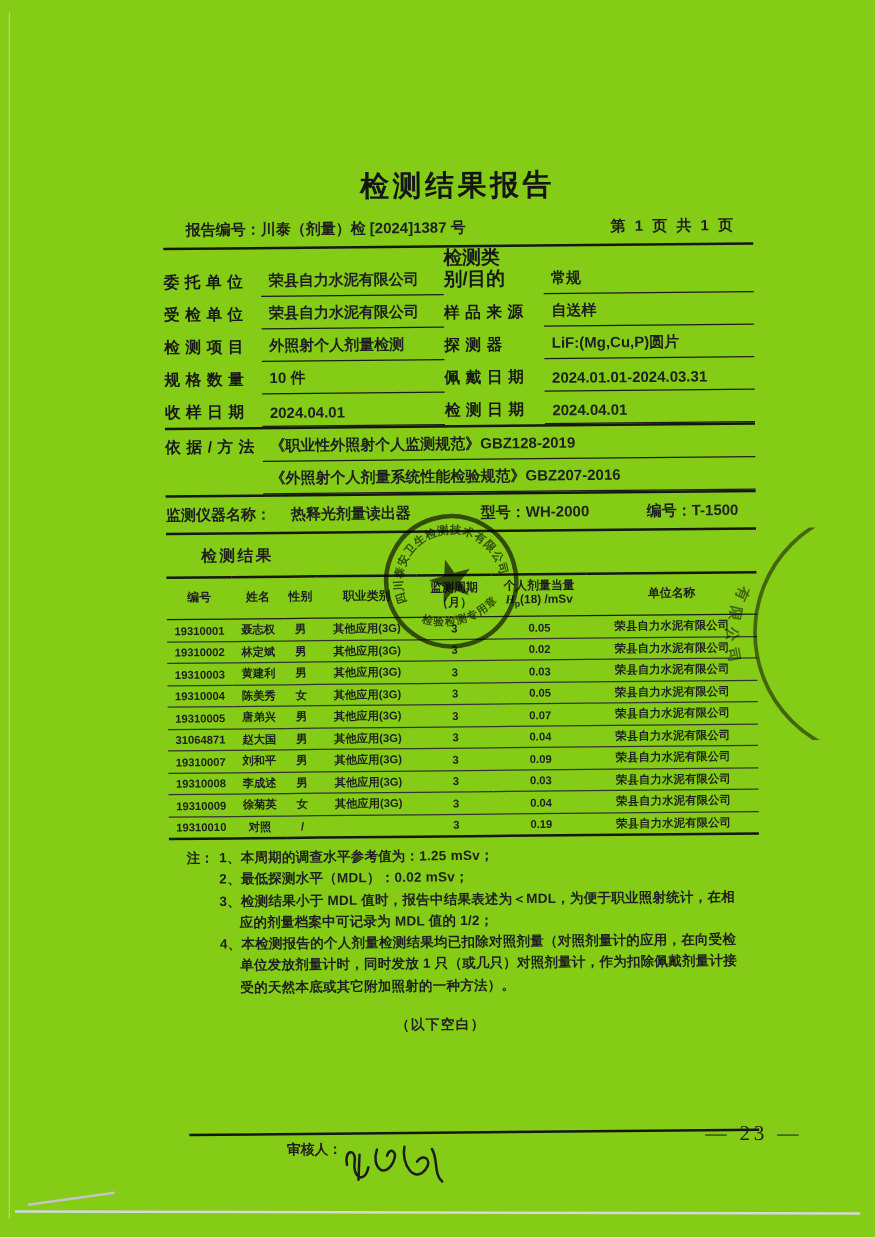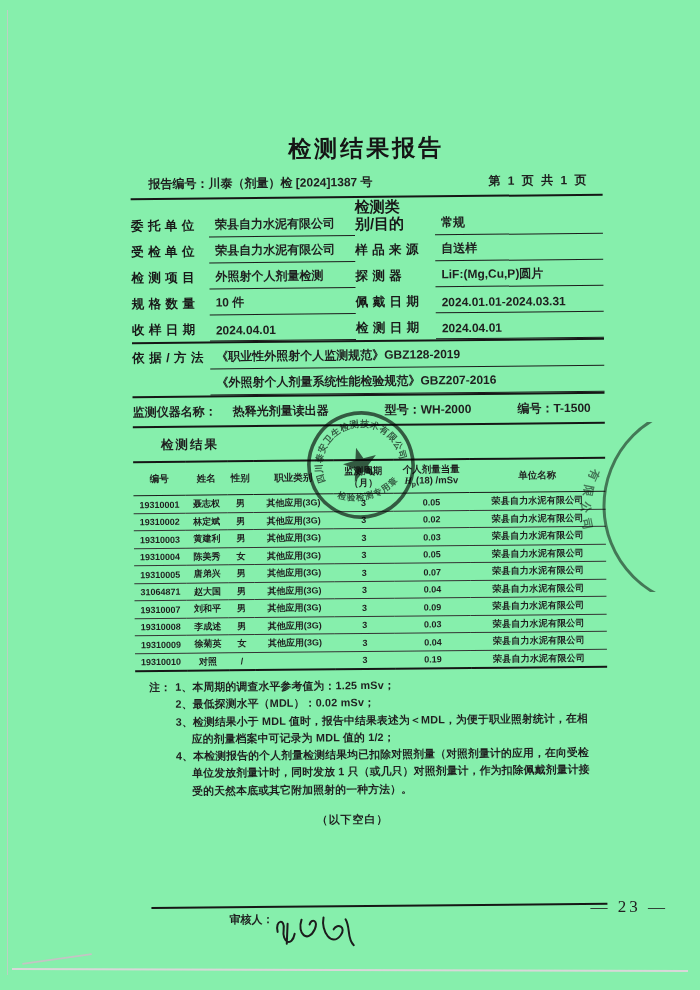--- a/index.html
+++ b/index.html
@@ -1,17 +1,17 @@
 <!DOCTYPE html>
 <html><head>
 <meta charset="utf-8">
 <style>
   html,body{margin:0;padding:0;background:#ffffff;}
   .page{
-    position:relative;width:700px;height:990px;background:#86efac;overflow:hidden;
+    position:relative;width:700px;height:990px;background:#84cc16;overflow:hidden;
     font-family:"Liberation Sans",sans-serif;color:#1f1f1f;
   }
   
   .edge-left{position:absolute;left:7px;top:10px;width:1px;height:965px;background:#c9c9c9;opacity:.8;}
   .edge-bottom{position:absolute;left:12px;top:969px;width:676px;height:2px;background:#d8d8d8;transform:rotate(.15deg);}
   .scratch{position:absolute;left:22px;top:958px;width:70px;height:1.5px;background:#c4c4c4;transform:rotate(-8deg);}
 
   .content{
     position:absolute;left:130px;top:133px;width:472px;
     transform:rotate(-0.55deg);transform-origin:50% 0;
@@ -54,21 +54,21 @@
   .note-item{text-indent:-16px;padding-left:16px;letter-spacing:.2px;}
   .blank-note{text-align:center;font-size:11px;margin:14px 40px 0 0;letter-spacing:1px;}
   .spacer{height:78px;}
 
   .sig-area{border-top:2px solid #161616;margin:0 2px 0 14px;padding-top:4px;display:flex;}
   .sig{display:flex;align-items:flex-start;font-size:11px;}
   .sig svg{margin:-2px 0 0 -4px;}
   .sig.s1{margin-left:4px;} .sig.s2{margin-left:78px;} .sig.s3{margin-left:66px;}
   .sig path{stroke:#1c1c1c;stroke-width:2;fill:none;stroke-linecap:round;}
 
-  .page-number{position:absolute;left:538px;top:897px;width:130px;text-align:right;
+  .page-number{position:absolute;left:538px;top:897px;width:130px;text-align:center;
     font-family:"Liberation Serif",serif;font-size:17px;letter-spacing:3px;color:#222;}
 
   .stamp-main{position:absolute;left:300px;top:404px;width:122px;height:122px;opacity:.82;mix-blend-mode:multiply;}
   .stamp-edge{position:absolute;left:552px;top:422px;width:148px;height:170px;opacity:.7;mix-blend-mode:multiply;}
 </style>
 </head>
 <body>
 
 <div class="page">
 

